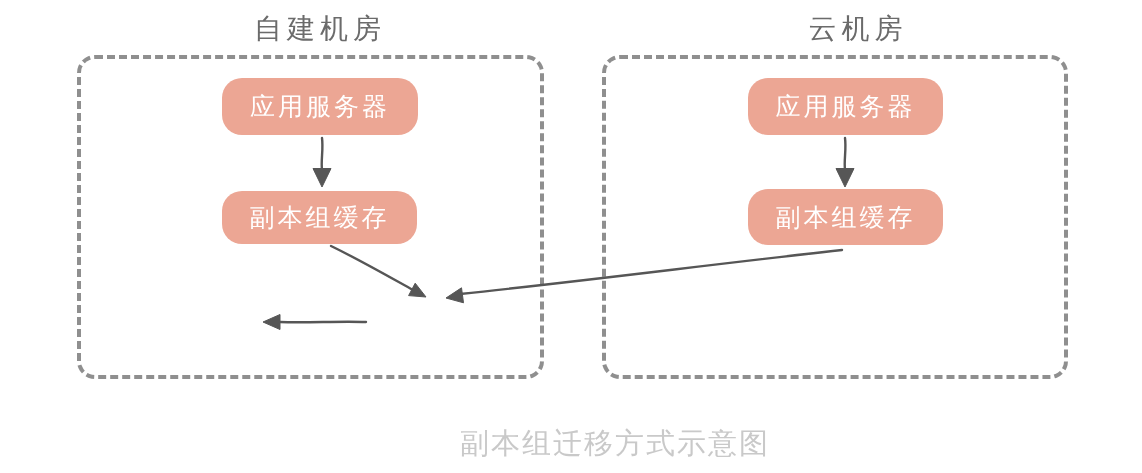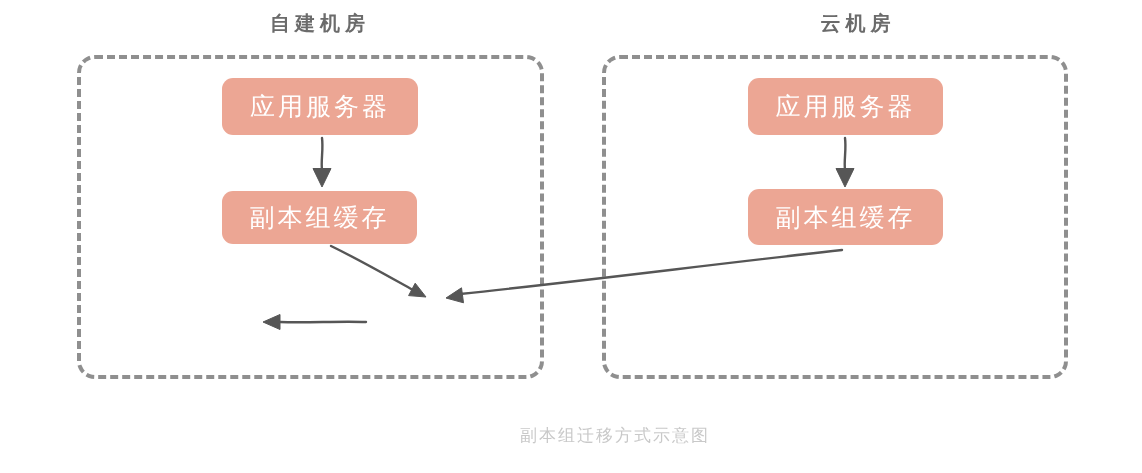--- a/index.html
+++ b/index.html
@@ -15,37 +15,37 @@
   .canvas{
     position:relative;
     width:1142px;height:473px;
     background:var(--bg);
     font-family:"DejaVu Sans",sans-serif;
     overflow:hidden;
   }
   .zone-title{
     position:absolute;
     transform:translateX(-50%);
-    font-size:20px;
+    font-size:28px;
     letter-spacing:5px;
     color:var(--title);
     white-space:nowrap;
-    font-weight:700;
+    font-weight:400;
   }
   .zone{
     position:absolute;
     border:4px dashed var(--zone-border);
     border-radius:18px;
     box-sizing:border-box;
     background:transparent;
   }
   .node{
     position:absolute;
     background:var(--node-fill);
-    border-radius:11px;
+    border-radius:20px;
     color:var(--node-text);
     display:flex;
     align-items:center;
     justify-content:center;
     font-size:25px;
     letter-spacing:3px;
     box-sizing:border-box;
     white-space:nowrap;
   }
   .arrow-layer{
@@ -63,21 +63,21 @@
     fill:var(--arrow);
     stroke:var(--arrow);
     stroke-width:1;
     stroke-linejoin:round;
   }
   .caption{
     position:absolute;
     left:615px;
     top:424px;
     transform:translateX(-50%);
-    font-size:17px;
+    font-size:29px;
     letter-spacing:2px;
     color:var(--caption);
     white-space:nowrap;
   }
 </style>
 </head>
 <body>
 
 <div class="canvas">
 

